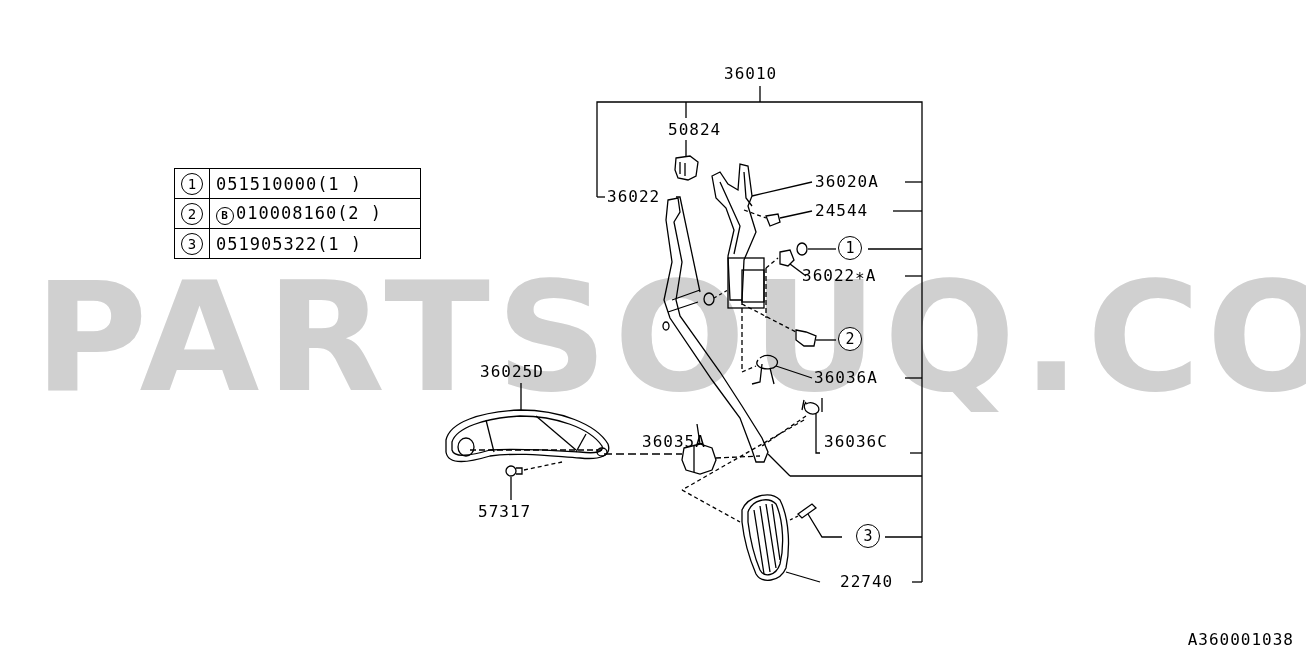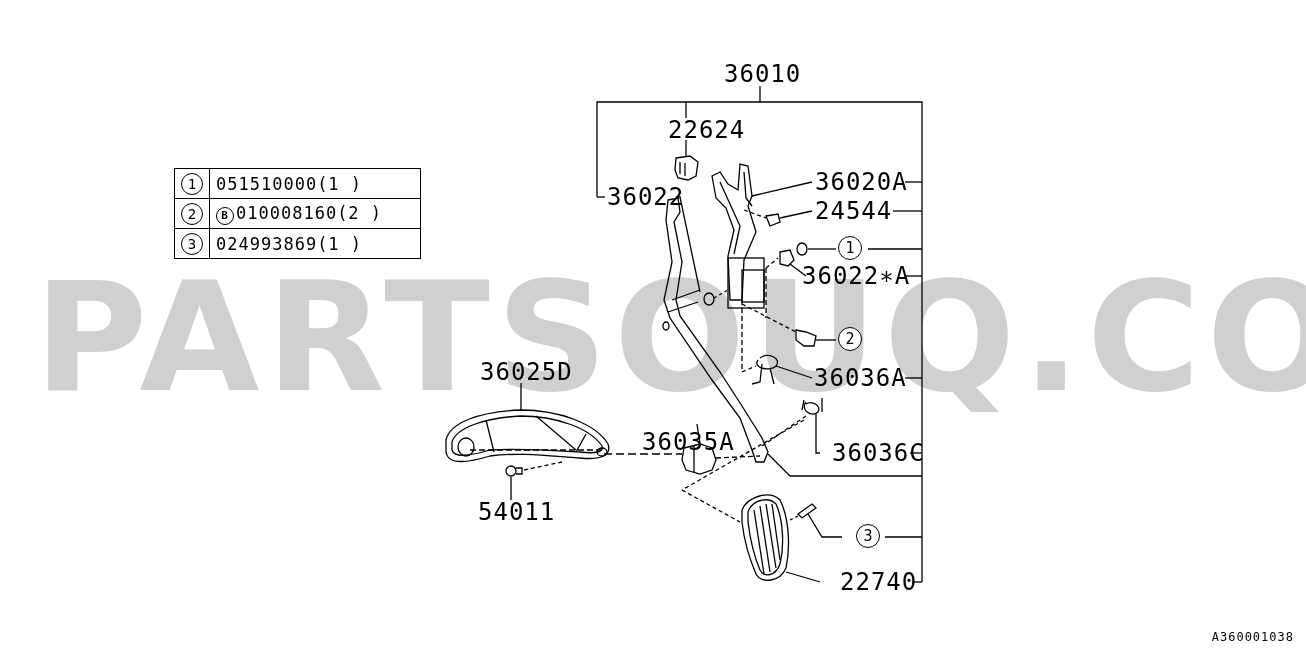--- a/index.html
+++ b/index.html
@@ -3,54 +3,54 @@
   <meta charset="utf-8">
   <style>
     html, body { margin: 0; padding: 0; background: #ffffff; }
     body { width: 1306px; height: 653px; position: relative; overflow: hidden;
            font-family: "DejaVu Sans Mono", monospace; color: #000; }
     .watermark { position: absolute; left: 0; top: 0; width: 1306px; height: 653px; pointer-events: none; }
     .wm-text { position: absolute; left: 34px; top: 262px; font-family: "DejaVu Sans", sans-serif;
                font-weight: bold; font-size: 152px; letter-spacing: 6px; color: #d0d0d0; line-height: 1;
                transform: scaleX(1.02); transform-origin: left top; }
     svg.diagram { position: absolute; left: 0; top: 0; }
-    .lbl { position: absolute; font-family: "DejaVu Sans Mono", monospace; font-size: 24px;
+    .lbl { position: absolute; font-family: "DejaVu Sans Mono", monospace; font-size: 16px;
            letter-spacing: 1px; line-height: 20px; white-space: nowrap; background: transparent; }
     table.legend { position: absolute; left: 174px; top: 168px; border-collapse: collapse;
                    font-family: "DejaVu Sans Mono", monospace; font-size: 17px; }
     table.legend td { border: 1.5px solid #000; height: 29px; padding: 0 6px; }
     table.legend td.num { width: 24px; text-align: center; padding: 0 5px; }
     .circ { display: inline-block; width: 20px; height: 20px; border: 1.4px solid #000; border-radius: 50%;
             text-align: center; line-height: 20px; font-size: 14px; }
     .circ.small { width: 16px; height: 16px; line-height: 16px; font-size: 11px; font-weight: bold; margin-right: 2px; }
     .codecell { width: 198px; letter-spacing: 1px; }
     .callout-circ { position: absolute; width: 22px; height: 22px; border: 1.4px solid #000; border-radius: 50%;
                     text-align: center; line-height: 22px; font-size: 15px; background: #fff; }
-    .footer-code { position: absolute; right: 12px; top: 630px; font-size: 12px; letter-spacing: 1px; margin-left: 36px; }
+    .footer-code { position: absolute; right: 12px; top: 630px; font-size: 16px; letter-spacing: 1px; margin-left: 36px; }
   </style>
 </head>
 <body>
 
 <div class="watermark">
   <div class="wm-text">PARTSOUQ.COM</div>
 </div>
 
 <table class="legend">
   <tbody>
       <tr>
     <td class="num"><span class="circ">1</span></td>
     <td class="codecell"><span>051510000</span><span>(1  )</span></td>
   </tr>
   <tr>
     <td class="num"><span class="circ">2</span></td>
     <td class="codecell"><span class="circ small">B</span><span>010008160</span><span>(2  )</span></td>
   </tr>
   <tr>
     <td class="num"><span class="circ">3</span></td>
-    <td class="codecell"><span>024993869</span><span>(1  )</span></td>
+    <td class="codecell"><span>051905322</span><span>(1  )</span></td>
   </tr>
 </tbody>
   </table>
 
 <svg class="diagram" width="1306" height="653" viewBox="0 0 1306 653">
   <g fill="none" stroke="#000" stroke-width="1.3">
 
     <line x1="760" y1="86" x2="760" y2="102"></line>
     <polyline points="597,197 597,102 922,102 922,582"></polyline>
     <line x1="597" y1="197" x2="605" y2="197"></line>
@@ -143,29 +143,29 @@
     <path d="M754,510 L764,574 M760,506 L770,572 M766,504 L776,568 M772,504 L780,560"></path>
     <line x1="786" y1="572" x2="820" y2="582"></line>
 
     <path d="M798,514 L812,504 L816,508 L802,518 Z"></path>
     <polyline points="808,514 822,537 842,537"></polyline>
     <line x1="790" y1="520" x2="798" y2="516" stroke-dasharray="3,3"></line>
   </g>
 </svg>
 
 <div class="lbl" style="left:724px;top:64px;">36010</div>
-<div class="lbl" style="left:668px;top:120px;">22624</div>
+<div class="lbl" style="left:668px;top:120px;">50824</div>
 <div class="lbl" style="left:607px;top:187px;">36022</div>
 <div class="lbl" style="left:815px;top:172px;">36020A</div>
 <div class="lbl" style="left:815px;top:201px;">24544</div>
 <div class="lbl" style="left:802px;top:266px;">36022∗A</div>
 <div class="lbl" style="left:814px;top:368px;">36036A</div>
 <div class="lbl" style="left:480px;top:362px;">36025D</div>
 <div class="lbl" style="left:642px;top:396px;margin-top:36px;">36035A</div>
-<div class="lbl" style="left:824px;top:443px;margin-left:8px;">36036C</div>
-<div class="lbl" style="left:478px;top:502px;">54011</div>
+<div class="lbl" style="left:824px;top:432px;">36036C</div>
+<div class="lbl" style="left:478px;top:502px;">57317</div>
 <div class="lbl" style="left:840px;top:572px;">22740</div>
 
 <div class="callout-circ" style="left:838px;top:236px;">1</div>
 <div class="callout-circ" style="left:838px;top:327px;">2</div>
 <div class="callout-circ" style="left:856px;top:524px;">3</div>
 
 <div class="footer-code">A360001038</div>
 
 </body></html>

